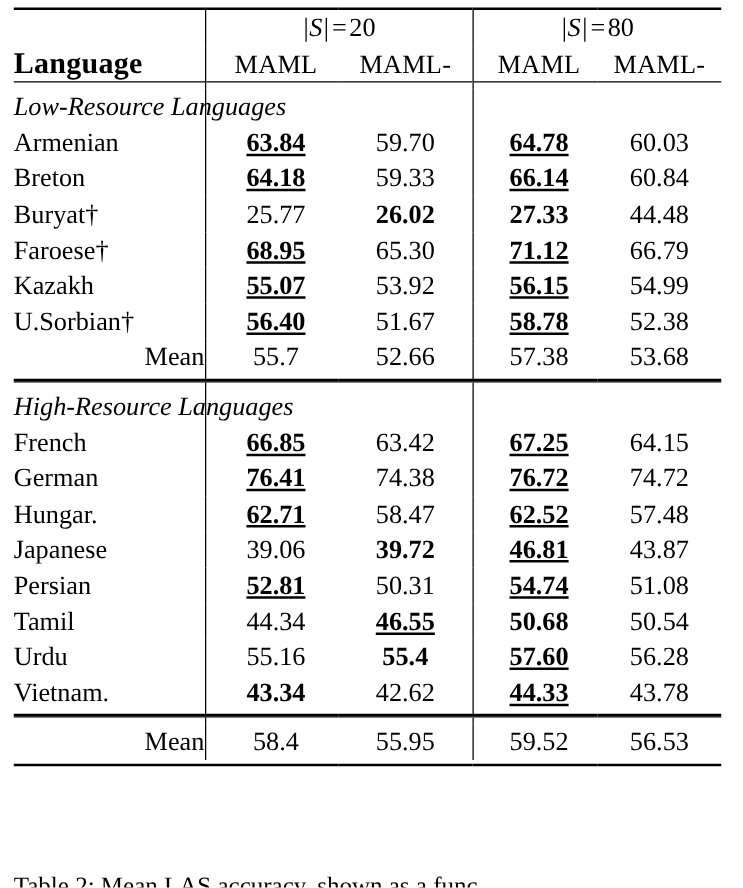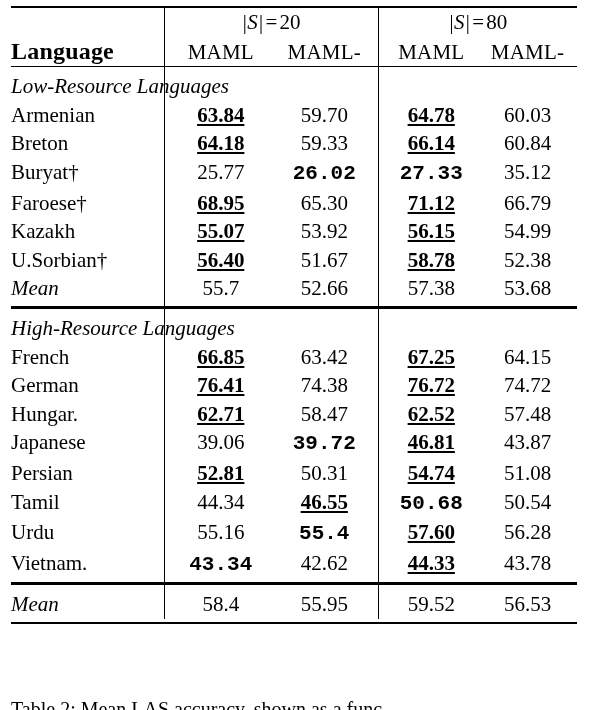--- a/index.html
+++ b/index.html
@@ -112,34 +112,33 @@
     font-weight: bold;
     font-size: 24px;
   }
   .math-s {
     font-family: "Liberation Serif", "DejaVu Serif", serif;
     font-style: italic;
   }
   .math-eq { font-style: normal; padding: 0 2px; }
 
   
-  .b    { font-weight: bold; font-family: Liberation Mono, monospace; }
+  .b    { font-weight: bold; }
   .bu   { font-weight: bold; text-decoration: underline; text-underline-offset: 2px; }
 
   
   td.section {
     font-style: italic;
     text-align: center;
     padding-left: 14px;
     font-size: 21px;
     line-height: 30px;
   }
   td.mean-label {
-    font-style: italic;
-    text-align: left;
+    text-align: right;
     padding-left: 14px;
     margin-left: 44px;
   }
 
   .caption {
     position: absolute;
     left: 11px;
     top: 690px;
     width: 572px;
     font-size: 20px;
@@ -214,21 +213,21 @@
         <td class="num"><span>59.33</span></td>
         <td class="num vl g1"><span class="bu">66.14</span></td>
         <td class="num"><span>60.84</span></td>
       </tr>
 
       <tr>
         <td class="lang">Buryat†</td>
         <td class="num vl g1"><span>25.77</span></td>
         <td class="num"><span class="b">26.02</span></td>
         <td class="num vl g1"><span class="b">27.33</span></td>
-        <td class="num"><span>35.12</span></td>
+        <td class="num"><span>44.48</span></td>
       </tr>
 
       <tr>
         <td class="lang">Faroese†</td>
         <td class="num vl g1"><span class="bu">68.95</span></td>
         <td class="num"><span>65.30</span></td>
         <td class="num vl g1"><span class="bu">71.12</span></td>
         <td class="num"><span>66.79</span></td>
       </tr>
 

